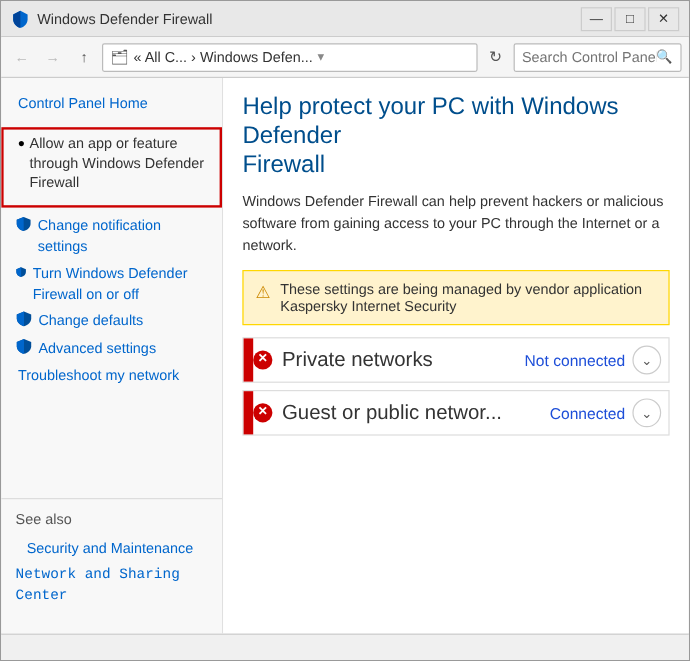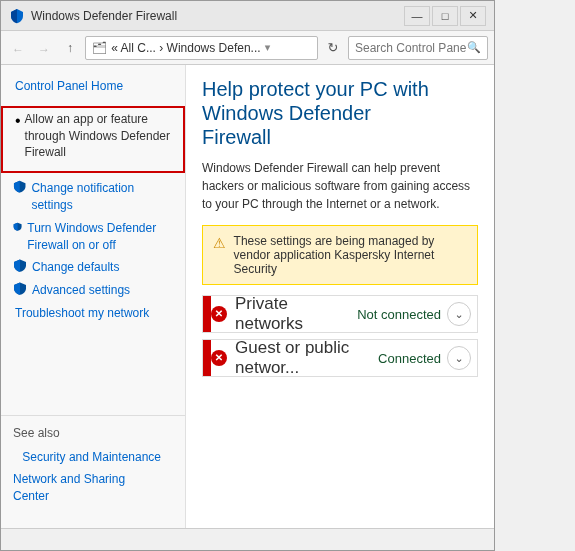--- a/index.html
+++ b/index.html
@@ -7,21 +7,21 @@
       font-family: 'Segoe UI', Tahoma, Geneva, Verdana, sans-serif;
       font-size: 13px;
       background: #f0f0f0;
       width: 575px;
       height: 551px;
       overflow: hidden;
     }
 
     
     .window {
-      width: 495px;
+      width: 575px;
       height: 551px;
       background: #fff;
       border: 1px solid #999;
       display: flex;
       flex-direction: column;
     }
 
     .title-bar {
       background: #e8e8e8;
       height: 30px;
@@ -279,21 +279,21 @@
 
     .network-item-label {
       flex: 1;
       font-size: 17px;
       color: #333;
       font-weight: 500;
     }
 
     .network-item-status {
       font-size: 13px;
-      color: #14532d;
+      color: #1d4ed8;
       margin-right: 6px;
     }
 
     .network-item-expand {
       width: 24px;
       height: 24px;
       border: 1px solid #ccc;
       border-radius: 50%;
       display: flex;
       align-items: center;
@@ -415,21 +415,21 @@
           <path d="M7 0.5L1 3v3.5c0 2.9 2.5 5.6 6 6.3V0.5z" fill="#0066cc"></path>
         </svg>
         <span>Advanced settings</span>
       </a>
 
       <a class="sidebar-link" style="padding-left:14px;">Troubleshoot my network</a>
 
       <div class="sidebar-bottom">
         <div class="see-also-label">See also</div>
         <a class="sidebar-link" style="padding-left:0;text-align:right;">Security and Maintenance</a>
-        <a class="sidebar-link" style="padding-left:0;">Network and Sharing Center</a>
+        <a class="sidebar-link" style="padding-left:0;font-family:Liberation Mono, monospace;">Network and Sharing Center</a>
       </div>
     </div>
 
     <div class="content-area">
       <h1 class="page-title">
         <span>Help protect your PC with Windows Defender</span><br>
         <span>Firewall</span>
       </h1>
 
       <p class="description">Windows Defender Firewall can help prevent hackers or malicious software from gaining access to your PC through the Internet or a network.</p>

